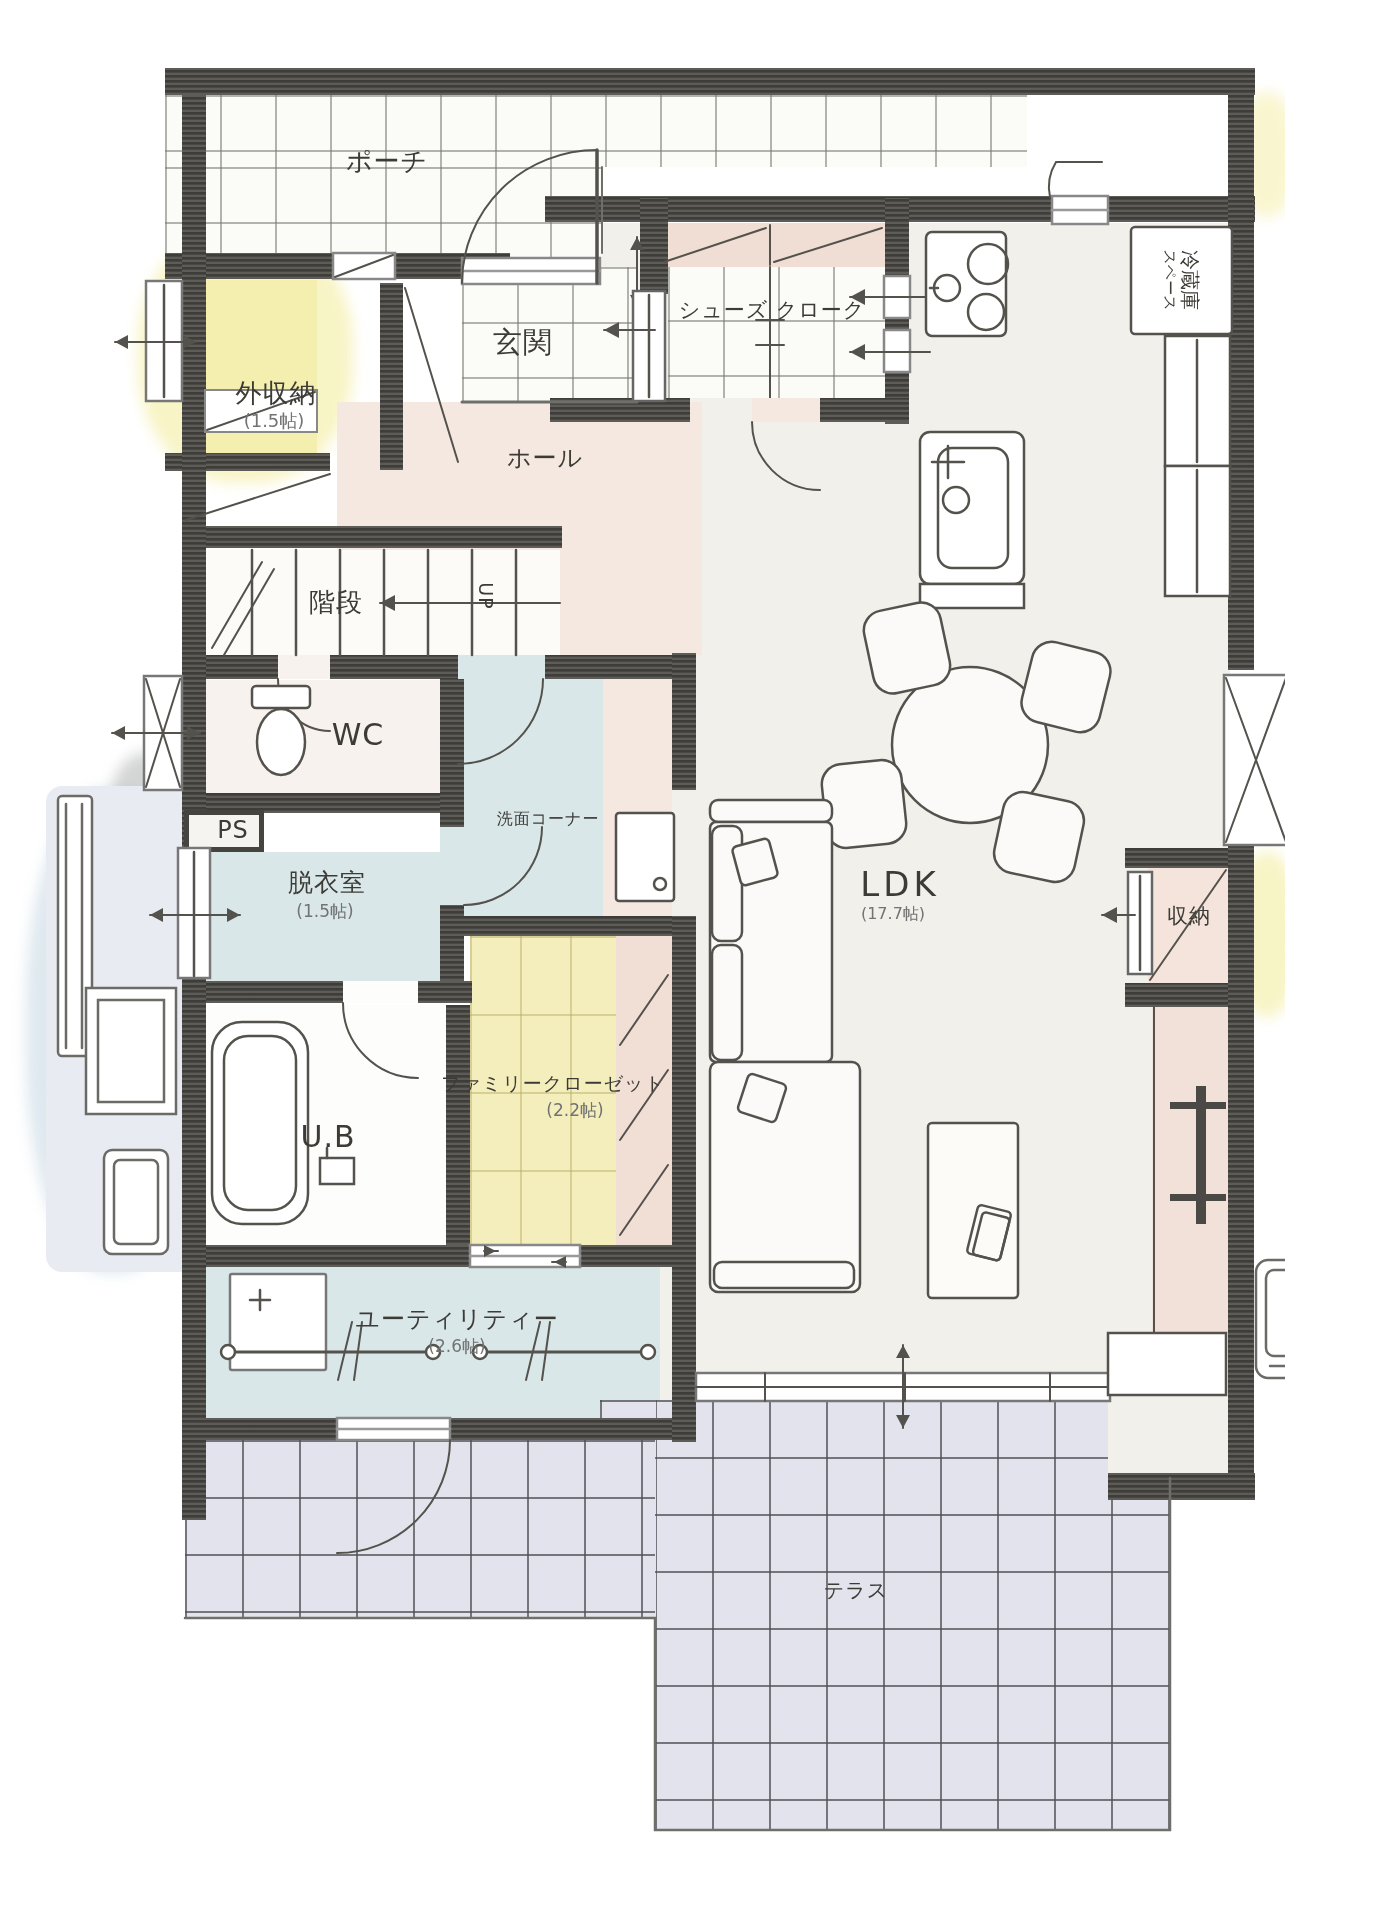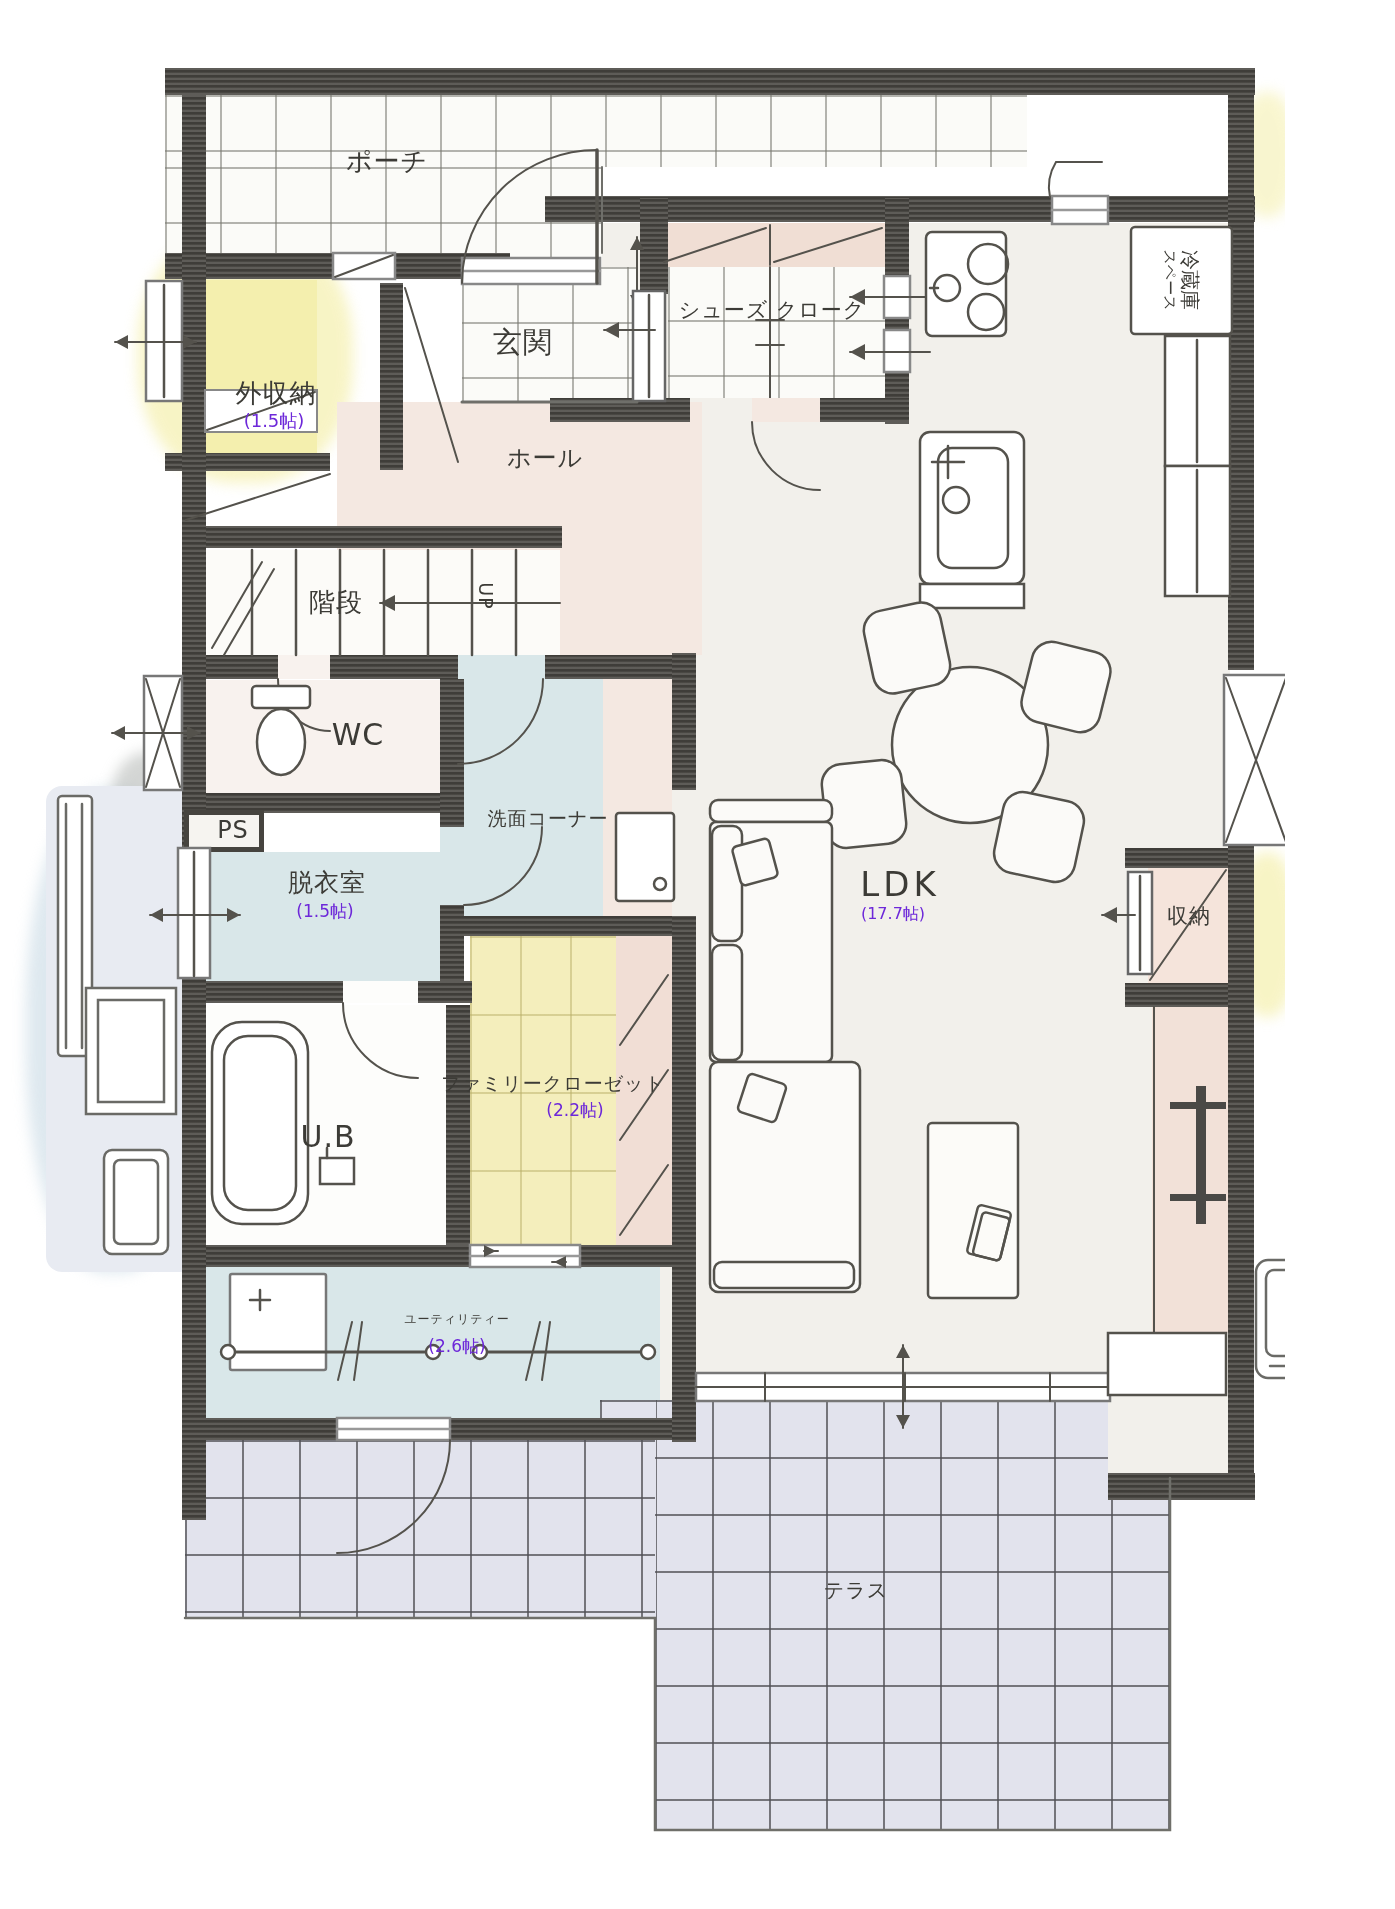--- a/index.html
+++ b/index.html
@@ -22,21 +22,21 @@
         background-image:linear-gradient(to right,rgba(185,175,105,.5) 2px,transparent 2px),
                          linear-gradient(to bottom,rgba(185,175,105,.5) 2px,transparent 2px);
         background-size:50px 78px;z-index:2;}
   .terr{background-color:var(--terrace,#e2e3ed);
         background-image:linear-gradient(to right,rgba(80,80,85,.75) 2.5px,transparent 2.5px),
                          linear-gradient(to bottom,rgba(80,80,85,.75) 2.5px,transparent 2.5px);
         background-size:57px 57px;z-index:2;}
   .blob{border-radius:45%;filter:blur(7px);z-index:1;}
   .lbl{z-index:9;color:#3c3b36;white-space:nowrap;transform:translate(-50%,-50%);
        font-weight:500;letter-spacing:1px;}
-  .sub{z-index:9;color:#6d28d9;white-space:nowrap;transform:translate(-50%,-50%);}
+  .sub{z-index:9;color:#737373;white-space:nowrap;transform:translate(-50%,-50%);}
   svg.ov{left:0;top:0;z-index:7;pointer-events:none;}
   .psbox{border:5px solid #46443f;background:#f6f4f0;z-index:6;}
 </style>
 </head>
 <body>
 
 <div id="stage">
 
   <div class="blob" style="left:138px;top:228px;width:215px;height:255px;background:#f3eda0;opacity:.6"></div>
   <div class="blob" style="left:1238px;top:92px;width:58px;height:125px;background:#f3eda0;opacity:.5"></div>
@@ -352,27 +352,27 @@
   <div class="lbl" style="left:387px;top:161px;font-size:26px">ポーチ</div>
   <div class="lbl" style="left:523px;top:343px;font-size:29px">玄関</div>
   <div class="lbl" style="left:772px;top:310px;font-size:21px">シューズ クローク</div>
   <div class="lbl" style="left:276px;top:393px;font-size:26px">外収納</div>
   <div class="sub" style="left:274px;top:421px;font-size:18px">(1.5帖)</div>
   <div class="lbl" style="left:545px;top:458px;font-size:24px">ホール</div>
   <div class="lbl" style="left:336px;top:602px;font-size:26px">階段</div>
   <div class="lbl" style="left:486px;top:596px;font-size:19px;transform:translate(-50%,-50%) rotate(90deg)">UP</div>
   <div class="lbl" style="left:358px;top:734px;font-size:30px">WC</div>
   <div class="lbl" style="left:233px;top:830px;font-size:24px">PS</div>
-  <div class="lbl" style="left:548px;top:819px;font-size:19px">洗面コーナー</div>
+  <div class="lbl" style="left:548px;top:819px;font-size:16px">洗面コーナー</div>
   <div class="lbl" style="left:327px;top:882px;font-size:25px">脱衣室</div>
   <div class="sub" style="left:325px;top:911px;font-size:17px">(1.5帖)</div>
   <div class="lbl" style="left:328px;top:1136px;font-size:30px">U.B</div>
   <div class="lbl" style="left:553px;top:1084px;font-size:19px">ファミリークローゼット</div>
   <div class="sub" style="left:575px;top:1110px;font-size:17px">(2.2帖)</div>
-  <div class="lbl" style="left:457px;top:1319px;font-size:12px">ユーティリティー</div>
+  <div class="lbl" style="left:457px;top:1319px;font-size:24px">ユーティリティー</div>
   <div class="sub" style="left:457px;top:1346px;font-size:17px">(2.6帖)</div>
   <div class="lbl" style="left:900px;top:884px;font-size:34px;letter-spacing:4px">LDK</div>
   <div class="sub" style="left:893px;top:914px;font-size:16px">(17.7帖)</div>
   <div class="lbl" style="left:1189px;top:916px;font-size:21px">収納</div>
   <div style="left:1181px;top:280px;z-index:9;transform:translate(-50%,-50%) rotate(90deg);text-align:center;color:#3c3b36;line-height:1.15">
     <div style="position:static;font-size:20px">冷蔵庫</div>
     <div style="position:static;font-size:15px">スペース</div>
   </div>
   <div class="lbl" style="left:856px;top:1590px;font-size:20px">テラス</div>
 </div>

